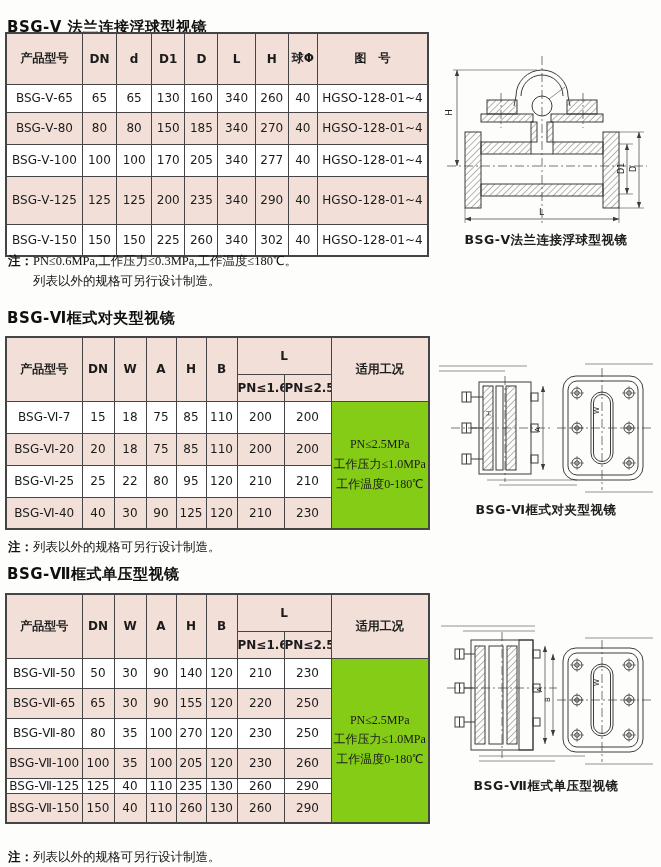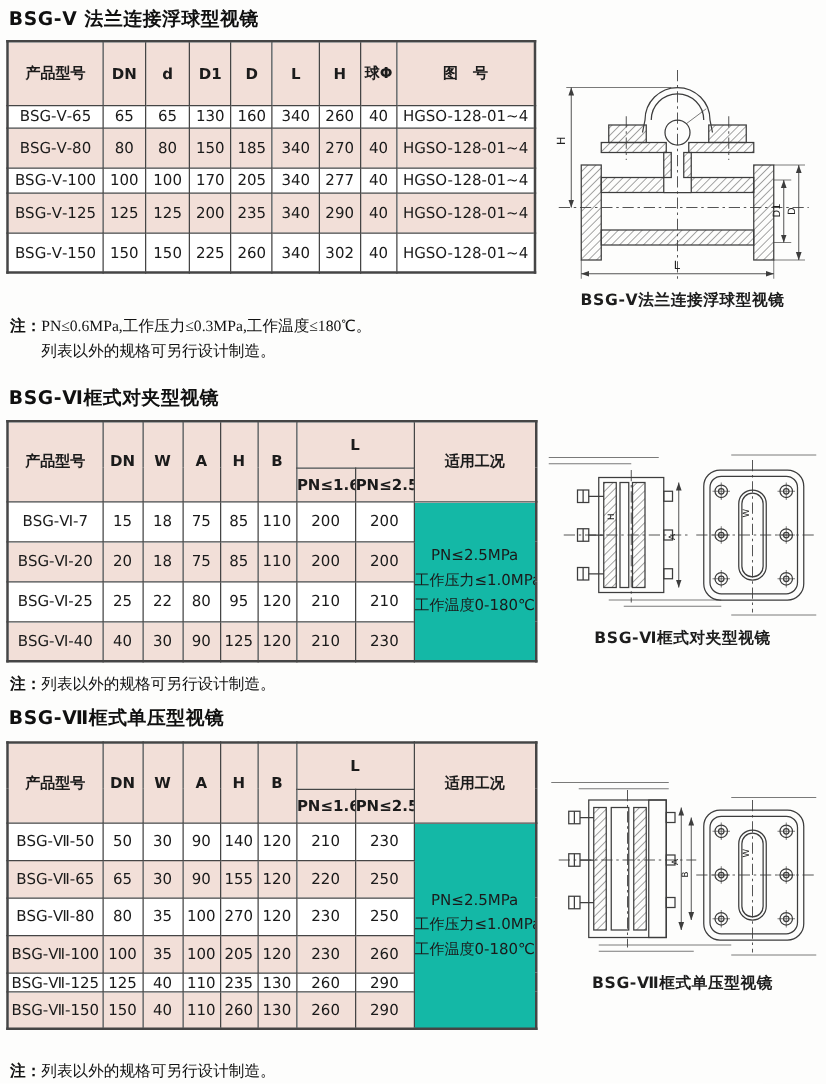--- a/index.html
+++ b/index.html
@@ -10,40 +10,40 @@
   .page{position:relative;width:661px;height:867px;background:#fdfdfc;overflow:hidden;}
 
   .sec-title{position:absolute;left:7px;font-size:15px;font-weight:bold;letter-spacing:.5px;color:#101010;}
 
   table.spec{position:absolute;left:5px;border-collapse:collapse;table-layout:fixed;
     border:2px solid var(--bd);background:#fff;}
   table.spec th,table.spec td{border:1px solid var(--bd);text-align:center;vertical-align:middle;
     font-size:12px;font-weight:400;padding:0;overflow:hidden;white-space:nowrap;}
   table.spec thead th{background:var(--pink);font-weight:bold;}
   tr.pink td{background:var(--pink);}
-  td.cond{text-align:left;padding-left:7px;font-size:11.5px;line-height:1.65;white-space:normal;background:#14b8a6;}
+  td.cond{text-align:left;padding-left:7px;font-size:11.5px;line-height:1.65;white-space:normal;background:#84cc16;font-family:Liberation Serif, serif;}
 
   .note{position:absolute;left:8px;display:flex;font-size:12.5px;line-height:1.6;color:#121212;}
   .note .lbl{flex:0 0 auto;font-weight:bold;}
   .note .body{flex:1;font-family:Liberation Serif, serif;}
 
   .fig{position:absolute;color:var(--line);}
   .fig svg{display:block;fill:none;stroke:var(--line);stroke-width:1;}
   .fig svg .cl{stroke-dasharray:9 3 2 3;stroke-width:.7;}
   .fig svg .thin{stroke-width:.55;}
   .fig svg .dim{stroke-width:.7;}
   .fig svg text{fill:#222;stroke:none;font-family:"DejaVu Sans",sans-serif;}
   .fig-caption{text-align:center;font-size:12.5px;font-weight:600;color:#1d1d1d;margin-top:4px;letter-spacing:.5px;}
 </style>
 </head>
 <body>
 
 <div class="page">
 
-  <div class="sec-title" style="top:6px;">BSG-Ⅴ 法兰连接浮球型视镜</div>
+  <div class="sec-title" style="top:18px;">BSG-Ⅴ 法兰连接浮球型视镜</div>
 
   <table class="spec" style="top:32px;width:424px;">
     <colgroup>
       <col style="width:76px">
         <col style="width:34px">
         <col style="width:35px">
         <col style="width:33px">
       <col style="width:33px">
         <col style="width:37px">
         <col style="width:33px">
@@ -57,21 +57,21 @@
         <th>d</th>
         <th>D1</th>
         <th>D</th>
         <th>L</th>
         <th>H</th>
         <th>球Φ</th>
         <th>图　号</th>
       </tr>
     </thead>
     <tbody>
-      <tr style="height:18px">
+      <tr style="height:28px">
         <td>BSG-Ⅴ-65</td>
         <td>65</td>
         <td>65</td>
         <td>130</td>
         <td>160</td>
         <td>340</td>
         <td>260</td>
         <td>40</td>
         <td>HGSO-128-01~4</td>
       </tr>
@@ -79,32 +79,32 @@
         <td>BSG-Ⅴ-80</td>
         <td>80</td>
         <td>80</td>
         <td>150</td>
         <td>185</td>
         <td>340</td>
         <td>270</td>
         <td>40</td>
         <td>HGSO-128-01~4</td>
       </tr>
-      <tr style="height:20px">
+      <tr style="height:32px">
         <td>BSG-Ⅴ-100</td>
         <td>100</td>
         <td>100</td>
         <td>170</td>
         <td>205</td>
         <td>340</td>
         <td>277</td>
         <td>40</td>
         <td>HGSO-128-01~4</td>
       </tr>
-      <tr class="pink" style="height:32px">
+      <tr class="pink" style="height:48px">
         <td>BSG-Ⅴ-125</td>
         <td>125</td>
         <td>125</td>
         <td>200</td>
         <td>235</td>
         <td>340</td>
         <td>290</td>
         <td>40</td>
         <td>HGSO-128-01~4</td>
       </tr>

